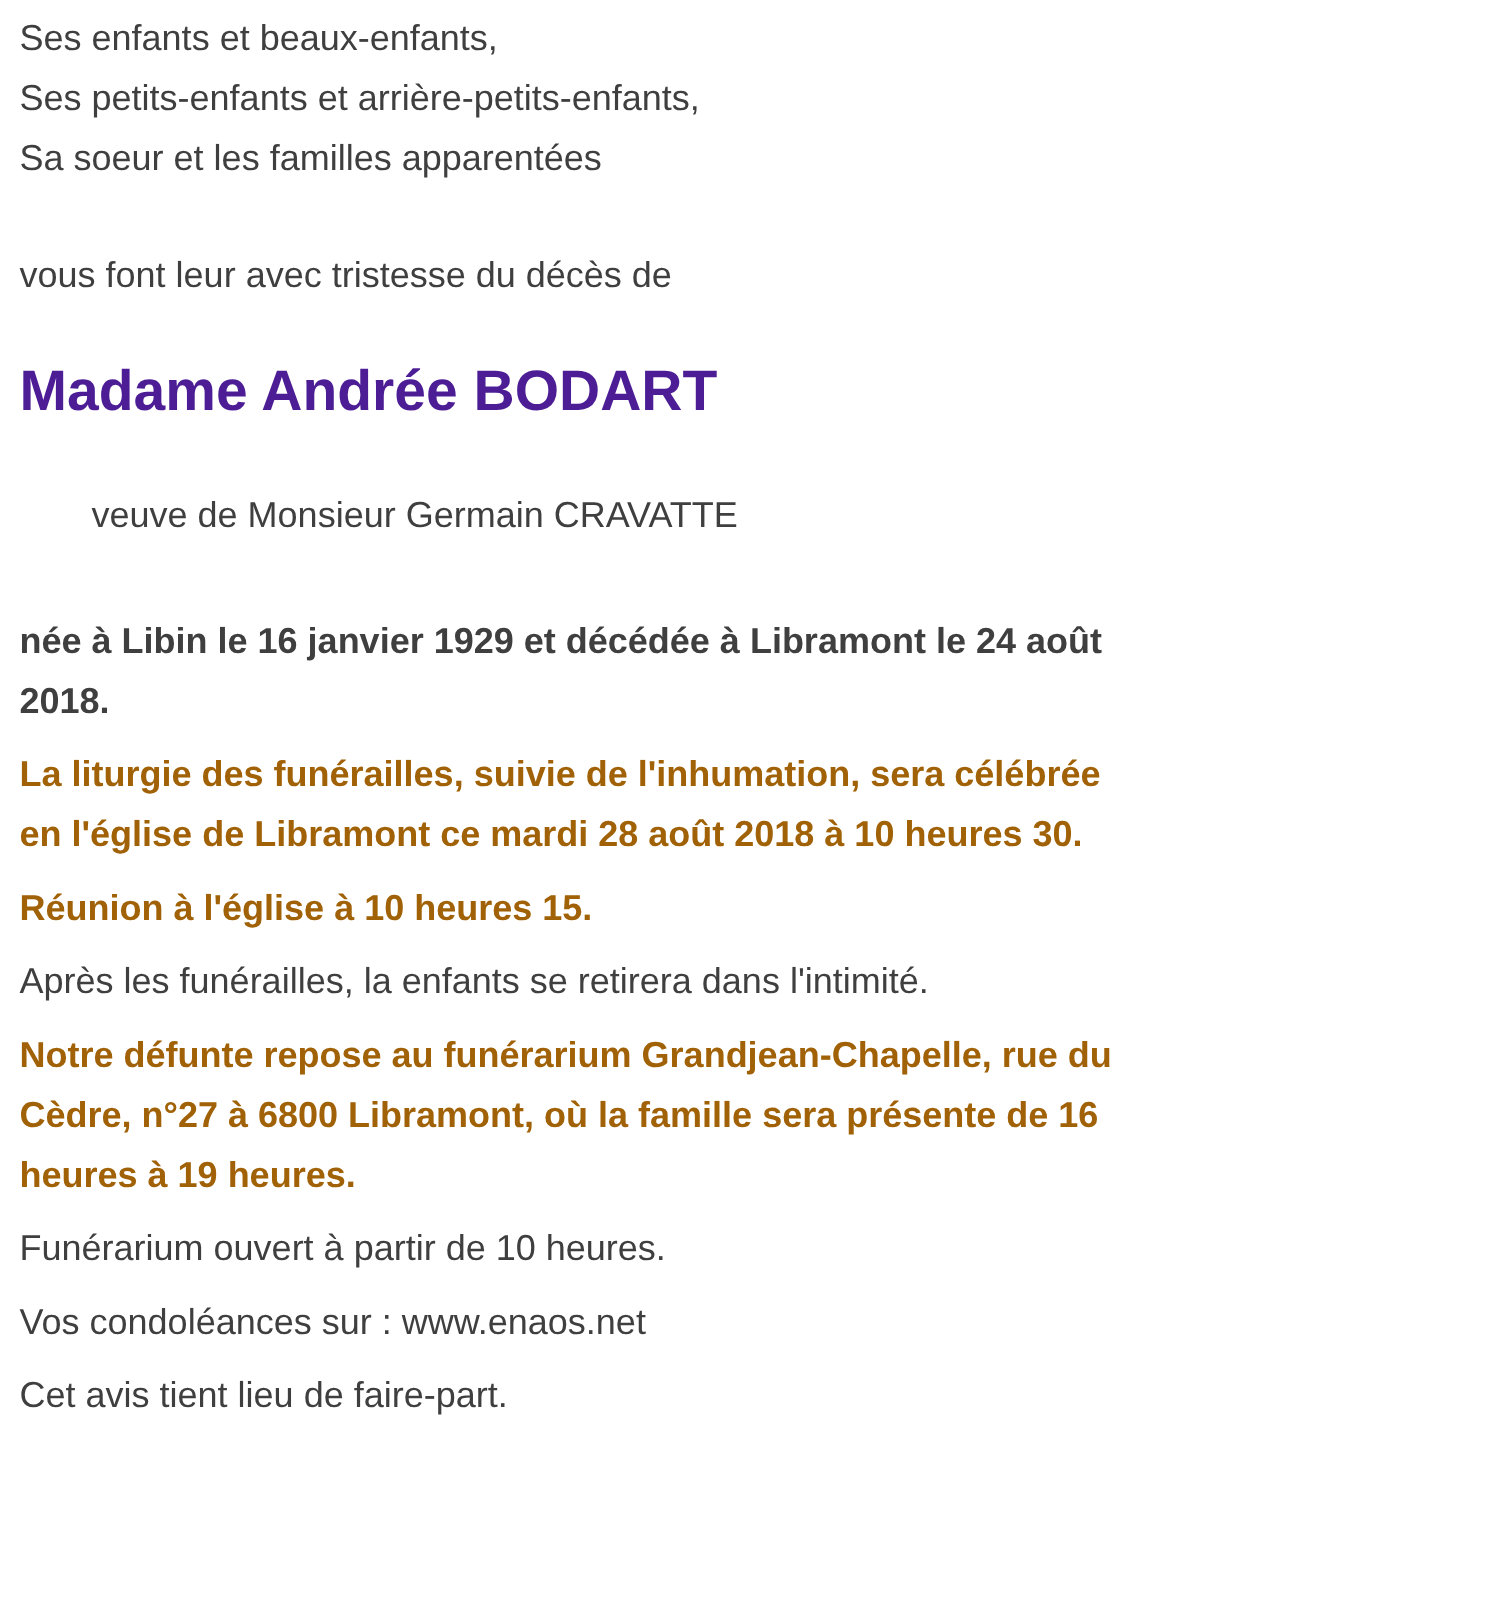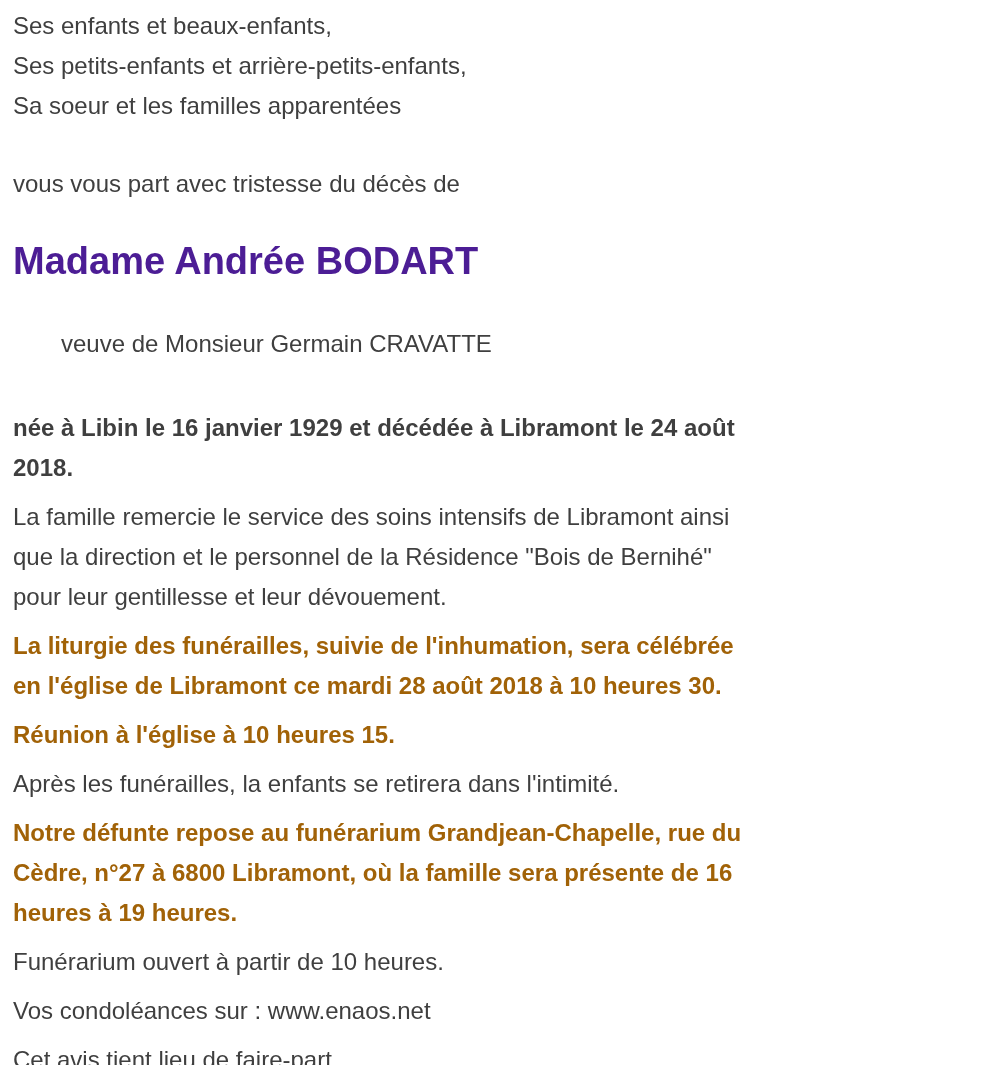--- a/index.html
+++ b/index.html
@@ -58,29 +58,28 @@
 <body>
 
 <div class="page">
 
   <div class="intro">
     <p class="line">Ses enfants et beaux-enfants,</p>
     <p class="line">Ses petits-enfants et arrière-petits-enfants,</p>
     <p class="line">Sa soeur et les familles apparentées</p>
   </div>
 
-  <p class="line announce">vous vous part avec tristesse du décès de</p>
+  <p class="line announce">vous font leur avec tristesse du décès de</p>
 
   <h1 class="title">Madame Andrée BODART</h1>
 
   <p class="line relation">veuve de Monsieur Germain CRAVATTE</p>
 
   <p class="para first">née à Libin le 16 janvier 1929 et décédée à Libramont le 24 août 2018.</p>
 
-  <p class="para">La famille remercie le service des soins intensifs de Libramont ainsi que la direction et le personnel de la Résidence "Bois de Bernihé" pour leur gentillesse et leur dévouement.</p>
 
   <p class="para bold">La liturgie des funérailles, suivie de l'inhumation, sera célébrée en l'église de Libramont ce mardi 28 août 2018 à 10 heures 30.</p>
 
   <p class="para bold">Réunion à l'église à 10 heures 15.</p>
 
   <p class="para">Après les funérailles, la enfants se retirera dans l'intimité.</p>
 
   <p class="para bold">Notre défunte repose au funérarium Grandjean-Chapelle, rue du Cèdre, n°27 à 6800 Libramont, où la famille sera présente de 16 heures à 19 heures.</p>
 
   <p class="para">Funérarium ouvert à partir de 10 heures.</p>

